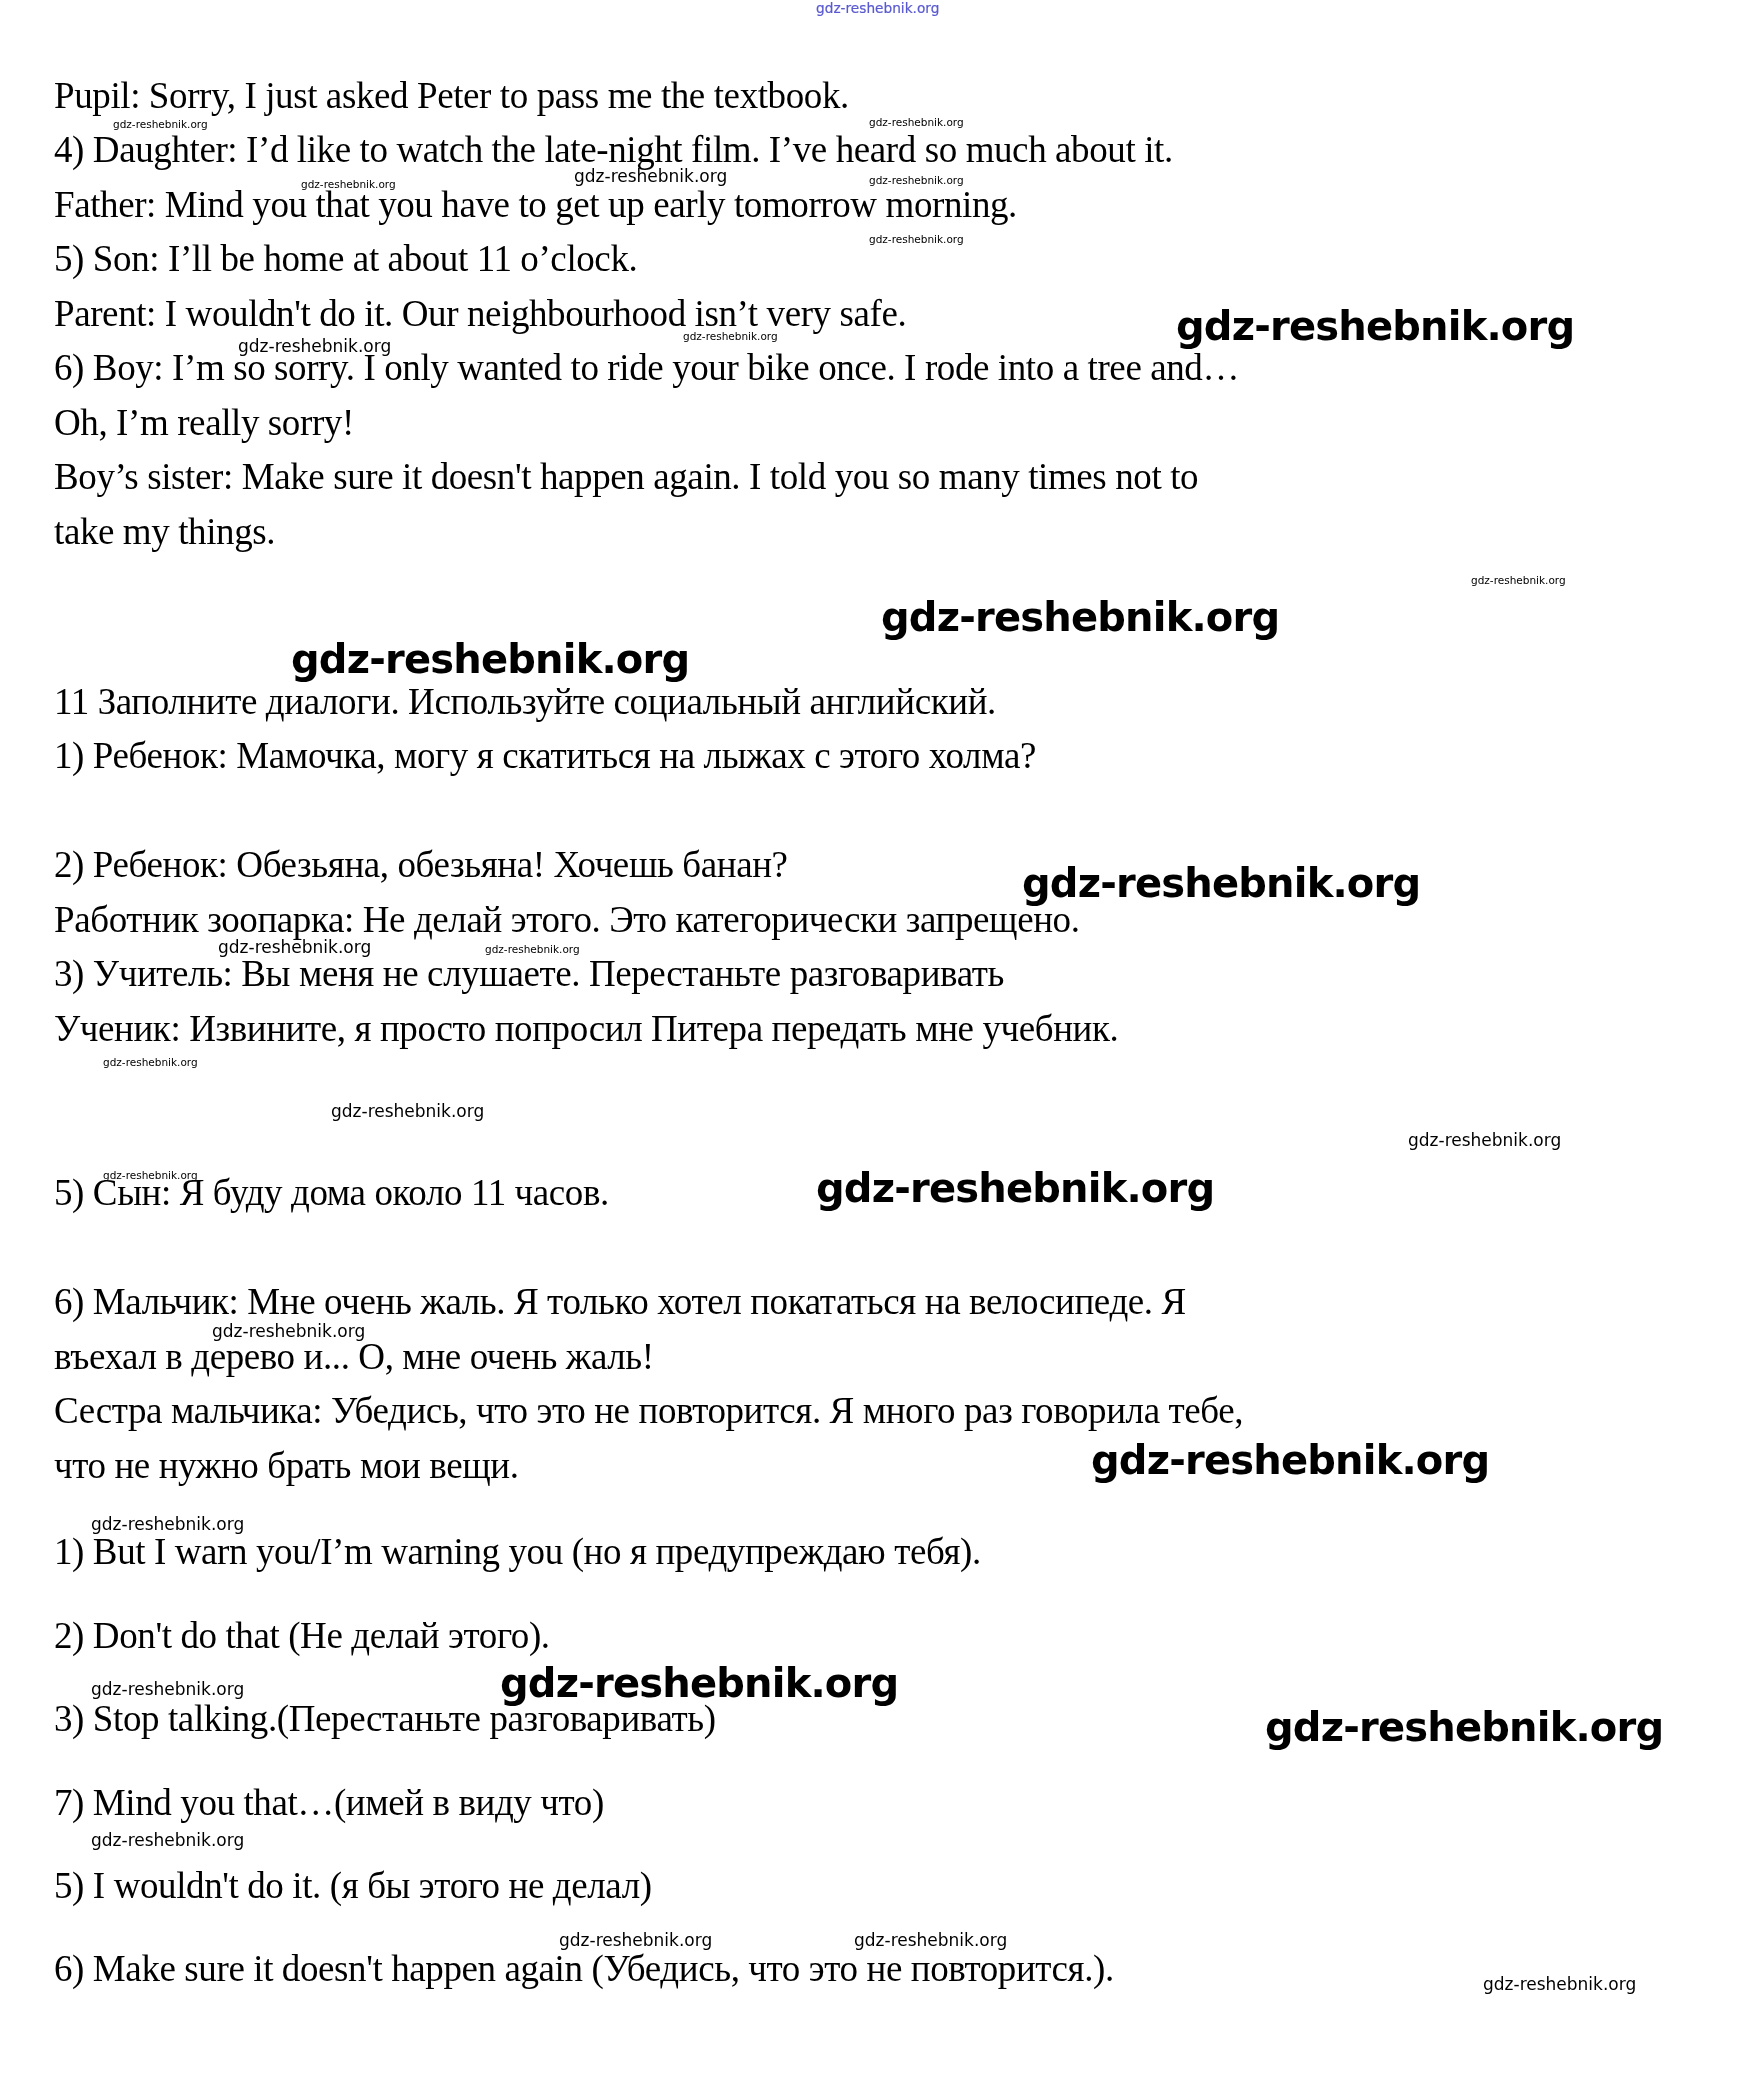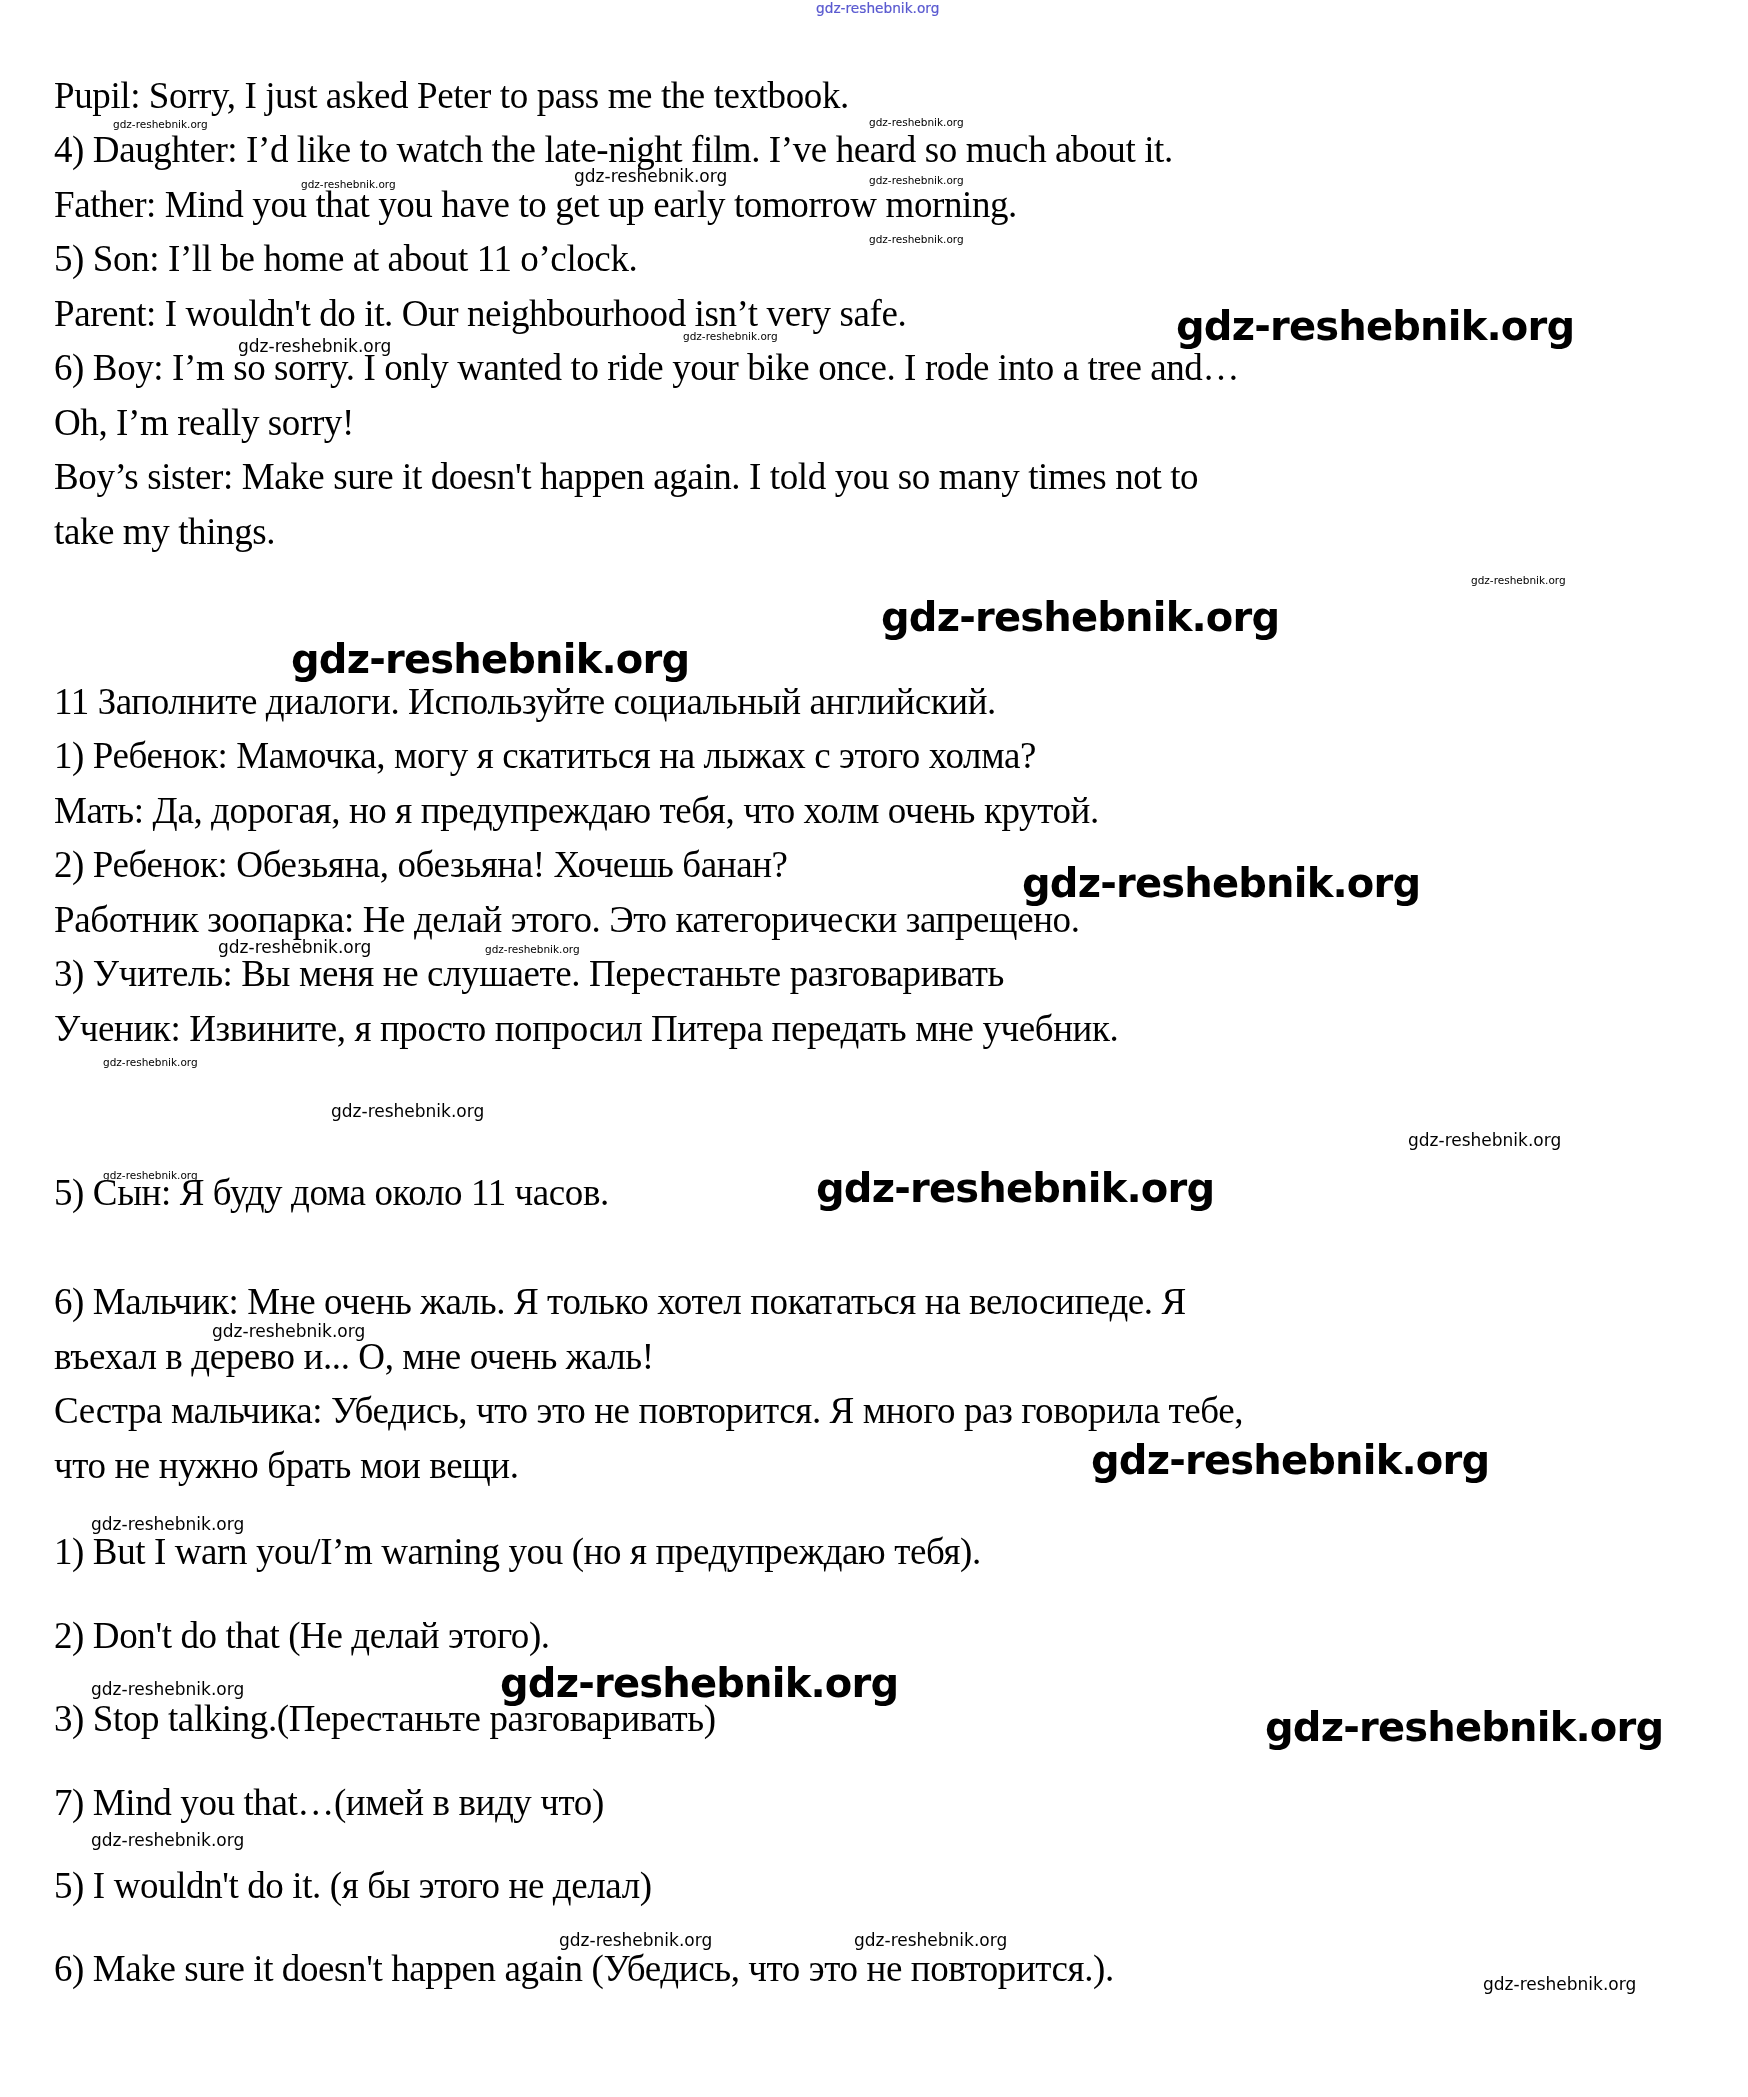--- a/index.html
+++ b/index.html
@@ -35,21 +35,20 @@
   <div class="line" style="top:186px">Father: Mind you that you have to get up early tomorrow morning.</div>
   <div class="line" style="top:240px">5) Son: I’ll be home at about 11 o’clock.</div>
   <div class="line" style="top:295px">Parent: I wouldn't do it. Our neighbourhood isn’t very safe.</div>
   <div class="line" style="top:349px">6) Boy: I’m so sorry. I only wanted to ride your bike once. I rode into a tree and…</div>
   <div class="line" style="top:404px">Oh, I’m really sorry!</div>
   <div class="line" style="top:458px">Boy’s sister: Make sure it doesn't happen again. I told you so many times not to</div>
   <div class="line" style="top:513px">take my things.</div>
 
   <div class="line bold" style="top:683px">11 Заполните диалоги. Используйте социальный английский.</div>
   <div class="line" style="top:737px">1) Ребенок: Мамочка, могу я скатиться на лыжах с этого холма?</div>
-  <div class="line" style="top:792px">Мать: Да, дорогая, но я предупреждаю тебя, что холм очень крутой.</div>
   <div class="line" style="top:846px">2) Ребенок: Обезьяна, обезьяна! Хочешь банан?</div>
   <div class="line" style="top:901px">Работник зоопарка: Не делай этого. Это категорически запрещено.</div>
   <div class="line" style="top:955px">3) Учитель: Вы меня не слушаете. Перестаньте разговаривать</div>
   <div class="line" style="top:1010px">Ученик: Извините, я просто попросил Питера передать мне учебник.</div>
   <div class="line" style="top:1174px">5) Сын: Я буду дома около 11 часов.</div>
   <div class="line" style="top:1283px">6) Мальчик: Мне очень жаль. Я только хотел покататься на велосипеде. Я</div>
   <div class="line" style="top:1338px">въехал в дерево и... О, мне очень жаль!</div>
   <div class="line" style="top:1392px">Сестра мальчика: Убедись, что это не повторится. Я много раз говорила тебе,</div>
   <div class="line" style="top:1447px">что не нужно брать мои вещи.</div>
 

